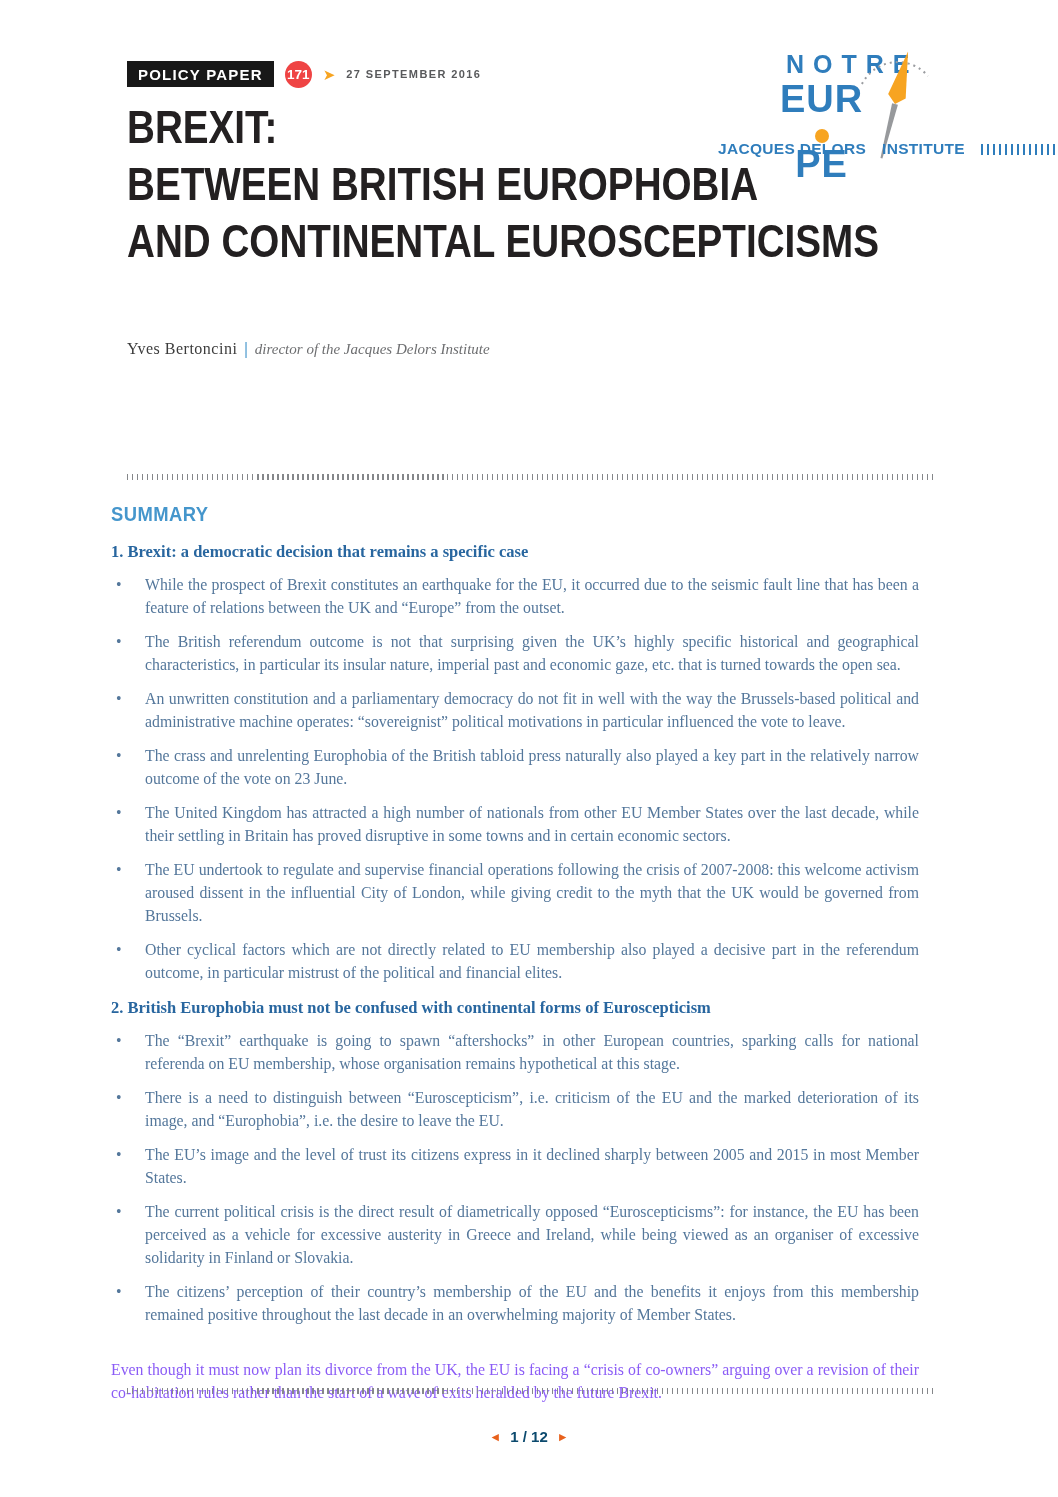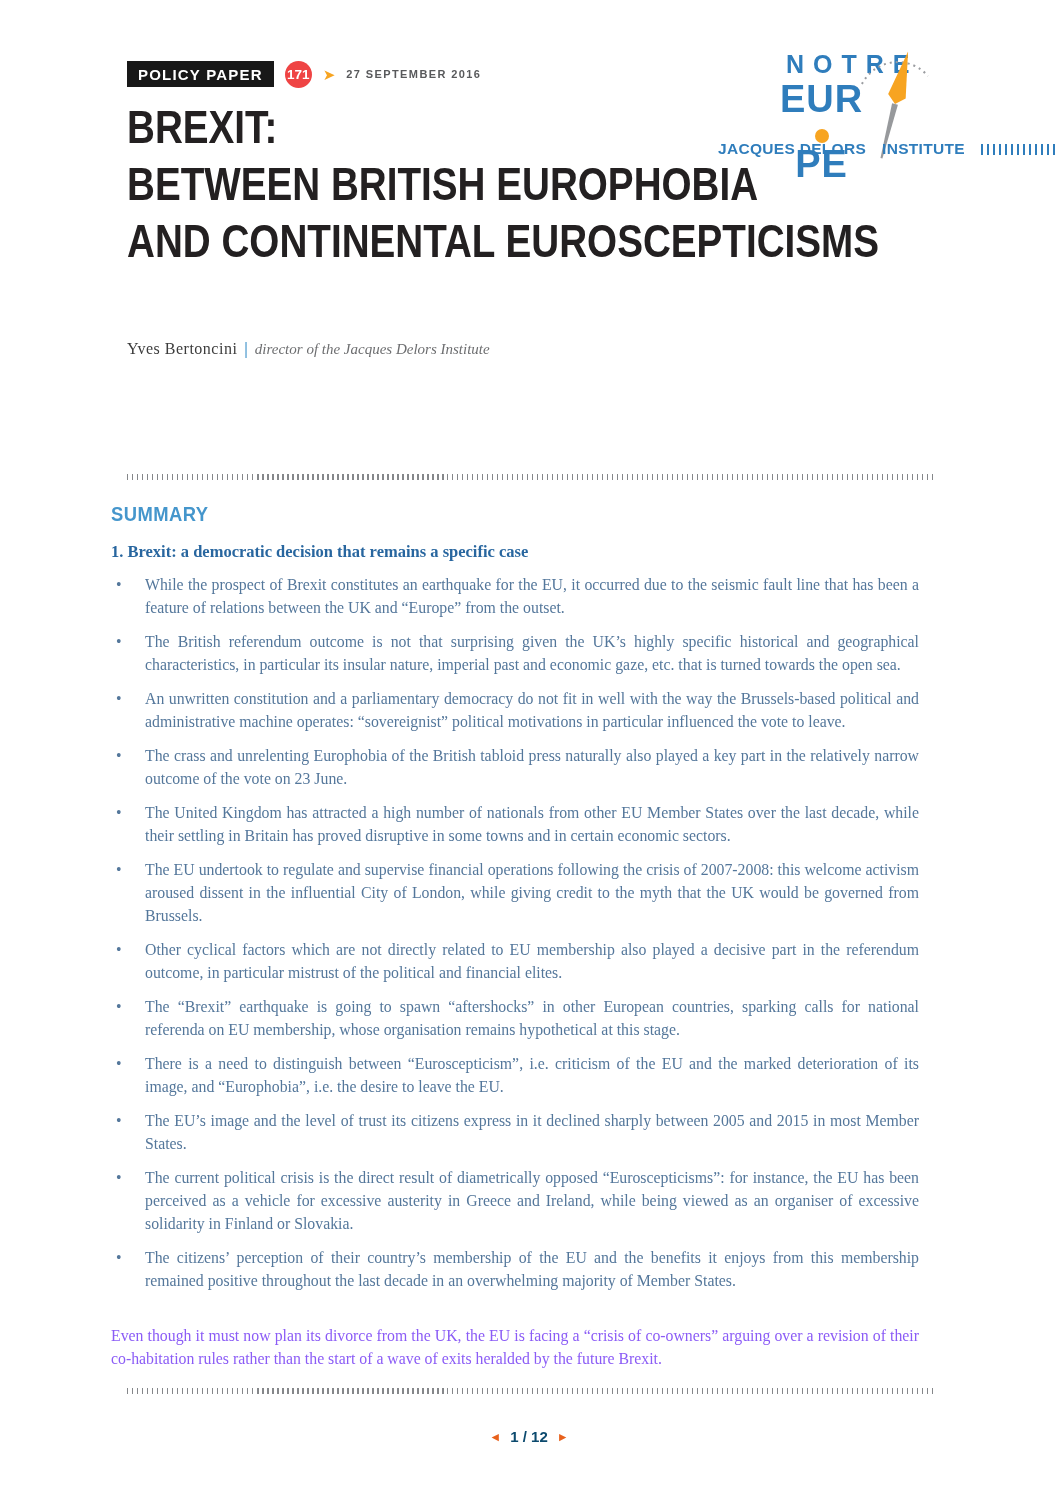--- a/index.html
+++ b/index.html
@@ -169,20 +169,21 @@
       <li>
           <span class="marker">•</span>
           <span class="text">The EU undertook to regulate and supervise financial operations following the crisis of 2007-2008: this welcome activism aroused dissent in the influential City of London, while giving credit to the myth that the UK would be governed from Brussels.</span>
         </li>
       <li>
           <span class="marker">•</span>
           <span class="text">Other cyclical factors which are not directly related to EU membership also played a decisive part in the referendum outcome, in particular mistrust of the political and financial elites.</span>
         </li>
     </ul>
 
+    <h3 class="section-heading">2. British Europhobia must not be confused with continental forms of Euroscepticism</h3>
     <ul class="bullets">
       <li>
           <span class="marker">•</span>
           <span class="text">The “Brexit” earthquake is going to spawn “aftershocks” in other European countries, sparking calls for national referenda on EU membership, whose organisation remains hypothetical at this stage.</span>
         </li>
       <li>
           <span class="marker">•</span>
           <span class="text">There is a need to distinguish between “Euroscepticism”, i.e. criticism of the EU and the marked deterioration of its image, and “Europhobia”, i.e. the desire to leave the EU.</span>
         </li>
       <li>

